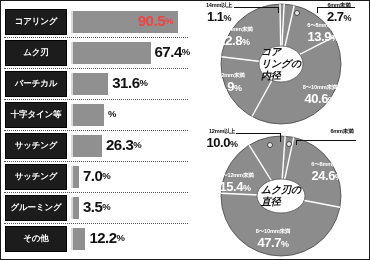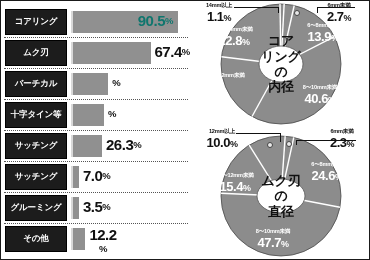--- a/index.html
+++ b/index.html
@@ -45,35 +45,35 @@
     border-left:2px solid #d8d8d8;
     box-sizing:border-box;
   }
   .bar-value{
     position:absolute;top:0;height:22px;
     display:flex;align-items:center;
     font-weight:bold;font-size:15px;color:#111;
     white-space:nowrap;
     letter-spacing:-0.5px;
   }
-  .bar-value.inside{color:#0f766e;}
+  .bar-value.inside{color:#ef4444;}
   .bar-value .pct{font-size:9.5px;font-weight:bold;margin-left:0px;}
 
   
   #pie-panel{
     position:absolute;left:190px;top:0;width:180px;height:260px;
   }
   .pie-block{position:absolute;left:0;width:180px;}
   .pie-svg{position:absolute;left:0;top:0;}
   .pie-center{
     position:absolute;
     display:flex;align-items:center;justify-content:center;
-    text-align:center;
-    font-weight:bold;font-size:13px;color:#111;line-height:1.18;
+    font-weight:bold;font-size:10px;color:#111;line-height:1.18;
     letter-spacing:-0.2px;
+    font-style:italic;
   }
   .seg-lab{
     position:absolute;text-align:center;white-space:nowrap;
     line-height:1.0;
   }
   .seg-lab .nm{
     display:block;font-size:5.6px;font-weight:bold;color:#ffffff;
     letter-spacing:-0.2px;margin-bottom:1px;
   }
   .seg-lab .vl{
@@ -118,20 +118,21 @@
       </div>
     </div>
     <div class="bar-sep" style="top:67px;"></div>
 
     <div class="bar-row" style="top:70px;">
       <div class="bar-label">バーチカル</div>
       <div class="bar-track">
         <div class="bar-fill" id="bf2" style="width: 37.288px;"></div>
       </div>
       <div class="bar-value" id="bv2" style="left: 107.288px;">
+        <span>31.6</span>
           <span class="pct">%</span>
       </div>
     </div>
     <div class="bar-sep" style="top:98px;"></div>
 
     <div class="bar-row" style="top:101px;">
       <div class="bar-label">十字タイン等</div>
       <div class="bar-track">
         <div class="bar-fill" id="bf3" style="width: 32.922px;"></div>
       </div>
@@ -175,21 +176,21 @@
           <span class="pct">%</span>
       </div>
     </div>
     <div class="bar-sep" style="top:222px;"></div>
 
     <div class="bar-row" style="top:225px;">
       <div class="bar-label">その他</div>
       <div class="bar-track">
         <div class="bar-fill" id="bf7" style="width: 14.396px;"></div>
       </div>
-      <div class="bar-value" id="bv7" style="left: 84.396px; flex-direction: column;">
+      <div class="bar-value" id="bv7" style="left: 84.396px;">
         <span>12.2</span>
           <span class="pct">%</span>
       </div>
     </div>
   </div>
 
   <div id="pie-panel">
 
     <div class="pie-block" id="pie-top-block" style="top:0;height:130px;">
       <svg class="pie-svg" id="svg-top" width="180" height="130" viewBox="0 0 180 130">
@@ -224,20 +225,21 @@
         <span class="vl"><span>13.9</span><span style="font-size:9px">%</span></span>
       </div>
 
       <div class="seg-lab" style="left:100px;top:84px;width:58px;">
         <span class="nm">8〜10mm未満</span>
         <span class="vl"><span>40.6</span><span style="font-size:9px">%</span></span>
       </div>
 
       <div class="seg-lab" style="left:6px;top:72px;width:58px;">
         <span class="nm">10〜12mm未満</span>
+        <span class="vl"><span>18.9</span><span style="font-size:9px">%</span></span>
       </div>
 
       <div class="seg-lab" style="left:14px;top:26px;width:58px;">
         <span class="nm">12〜14mm未満</span>
         <span class="vl"><span>22.8</span><span style="font-size:9px">%</span></span>
       </div>
 
       <div class="seg-lab outside" style="left:0px;top:2px;width:56px;">
         <span class="nm">14mm以上</span>
         <span class="vl"><span>1.1</span><span style="font-size:9px">%</span></span>
@@ -259,21 +261,20 @@
 
       <div class="pie-center" id="pc-bot" style="left: 66px; top: 50px; width: 48px; height: 34px;">
         <div>
           <div>ムク刃の</div>
           <div>直径</div>
         </div>
       </div>
 
       <div class="seg-lab outside" style="left:122px;top:0px;width:58px;">
         <span class="nm">6mm未満</span>
-        <span class="vl"><span>2.3</span><span style="font-size:9px">%</span></span>
       </div>
       <div class="lead-line" style="left:105px;top:11px;width:60px;height:1px;"></div>
       <div class="lead-line" style="left:105px;top:11px;width:1px;height:5px;"></div>
       <div class="lead-dot" style="left:95px;top:12px;"></div>
 
       <div class="seg-lab" style="left:108px;top:33px;width:56px;">
         <span class="nm">6〜8mm未満</span>
         <span class="vl"><span>24.6</span><span style="font-size:9px">%</span></span>
       </div>
 

